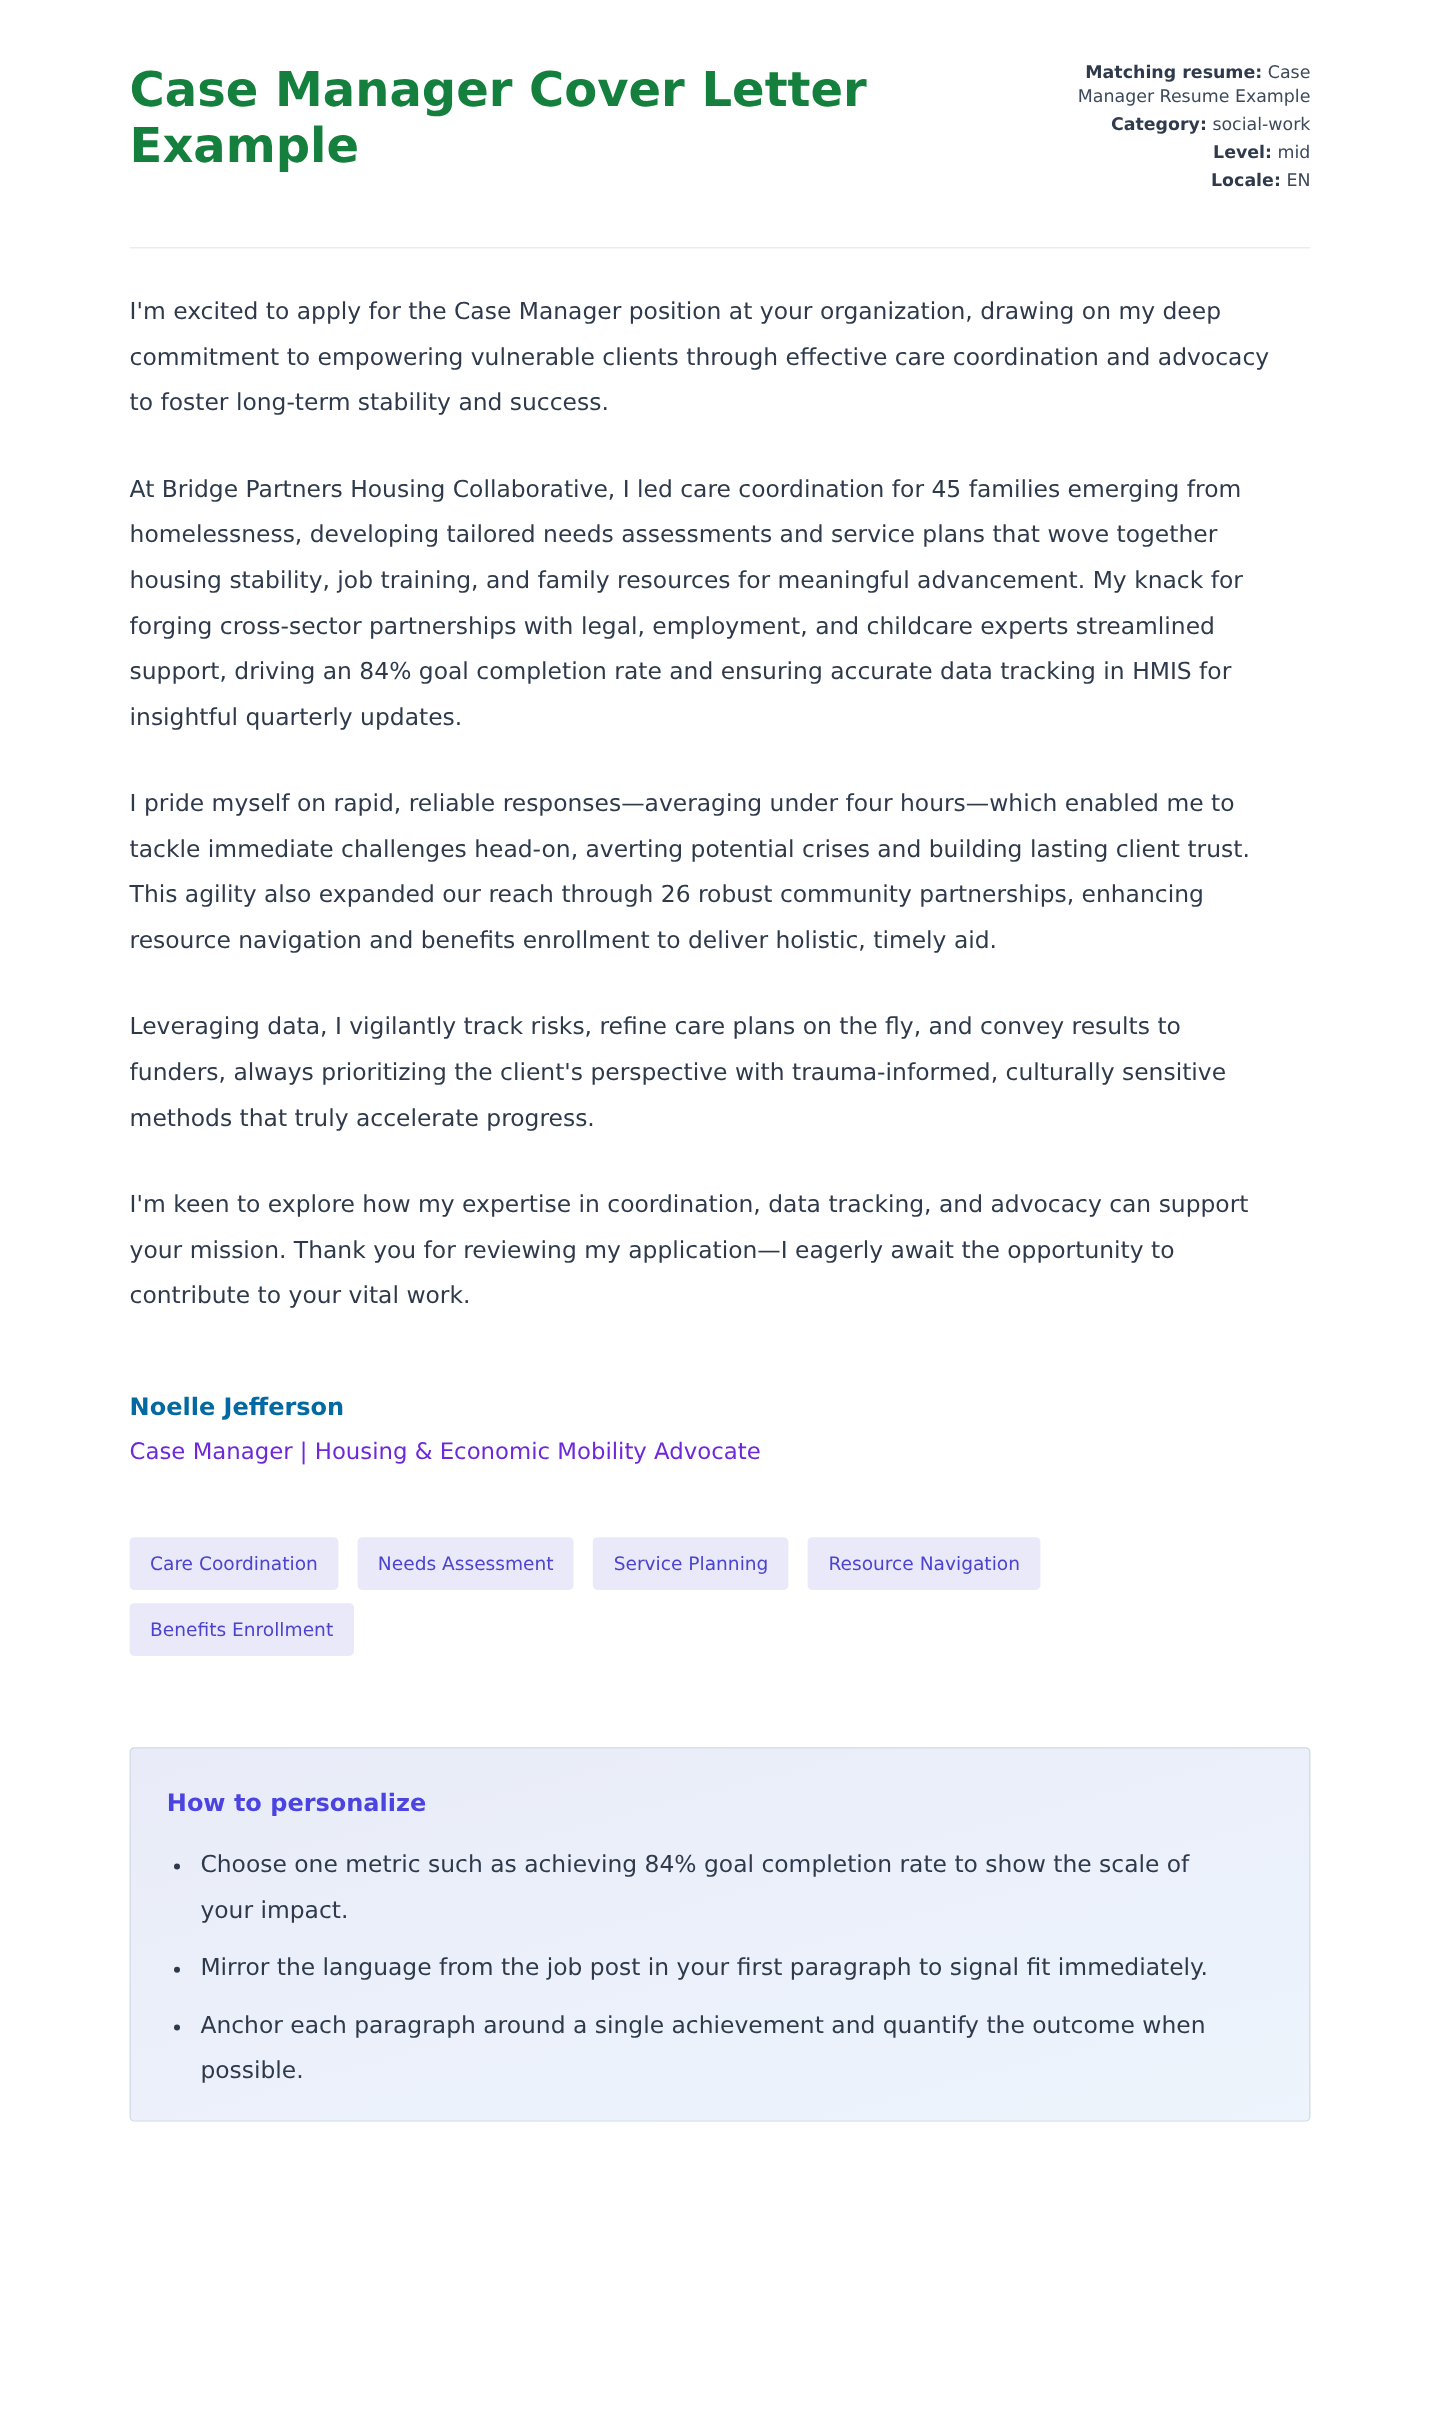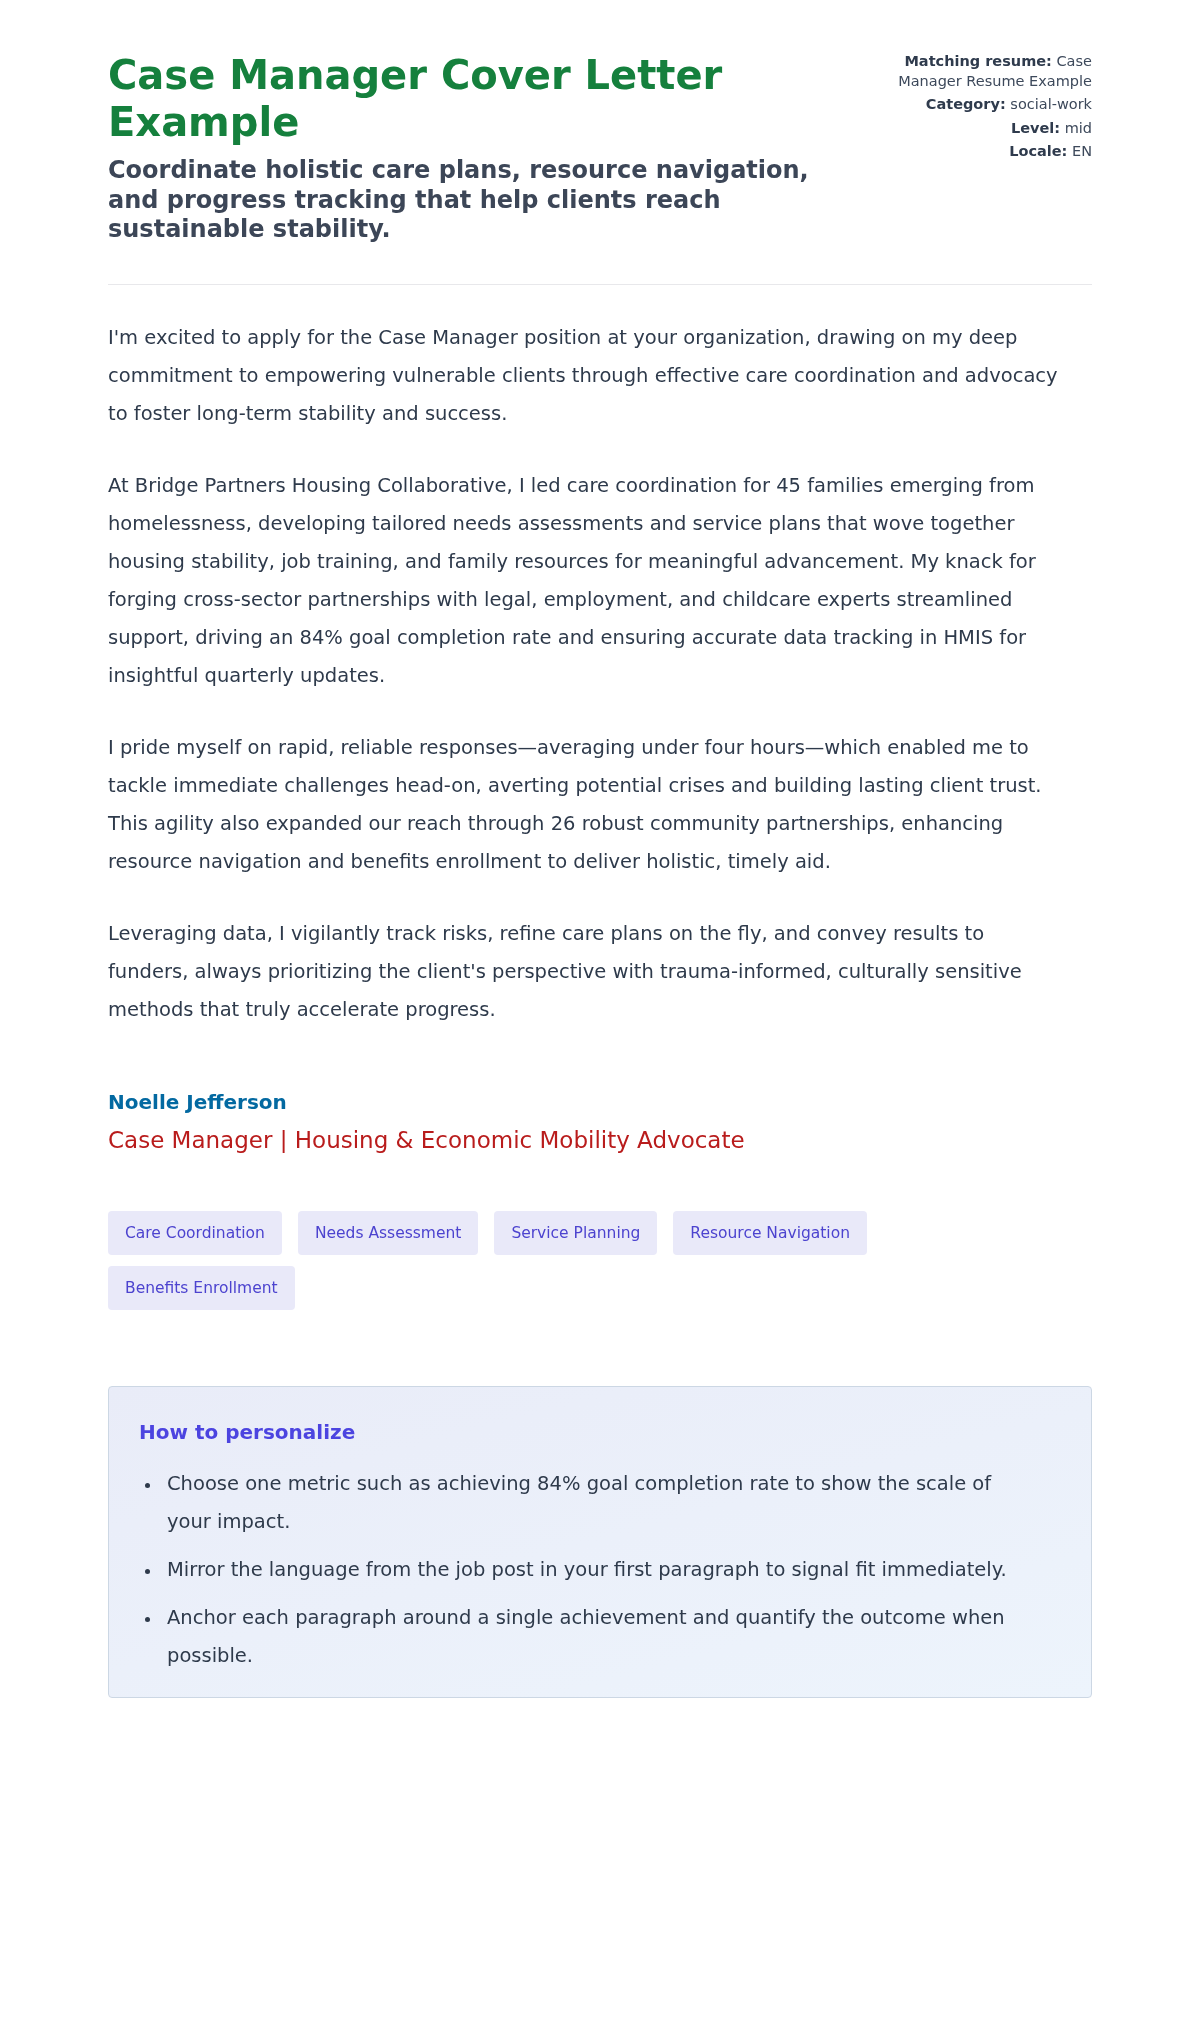--- a/index.html
+++ b/index.html
@@ -76,23 +76,23 @@
 
   .sig-name {
     margin: 58px 0 0;
     font-size: 20px;
     line-height: 30px;
     font-weight: 700;
     color: #0369a1;
   }
   .sig-role {
     margin: 8px 0 0;
-    font-size: 23px;
+    font-size: 19px;
     line-height: 30px;
-    color: #b91c1c;
+    color: #6d28d9;
   }
 
   
   .chips {
     margin-top: 56px;
     display: flex;
     flex-wrap: wrap;
     gap: 11px 16px;
     max-width: 900px;
   }
@@ -139,21 +139,20 @@
   .tips-list li:last-child { margin-bottom: 0; }
 </style>
 </head>
 <body>
 
 <div class="page">
 
   <header class="header">
     <div class="header-left">
       <h1 class="page-title">Case Manager Cover Letter Example</h1>
-      <p class="page-subtitle">Coordinate holistic care plans, resource navigation, and progress tracking that help clients reach sustainable stability.</p>
     </div>
     <aside class="meta">
       <div class="meta-item">
         <span class="meta-label">Matching resume:</span>
         <span class="meta-value">Case Manager Resume Example</span>
       </div>
       <div class="meta-item">
         <span class="meta-label">Category:</span>
         <span class="meta-value">social-work</span>
       </div>
@@ -169,20 +168,21 @@
   </header>
 
   <hr class="divider">
 
   <main>
 
     <p class="para">I'm excited to apply for the Case Manager position at your organization, drawing on my deep commitment to empowering vulnerable clients through effective care coordination and advocacy to foster long-term stability and success.</p>
     <p class="para">At Bridge Partners Housing Collaborative, I led care coordination for 45 families emerging from homelessness, developing tailored needs assessments and service plans that wove together housing stability, job training, and family resources for meaningful advancement. My knack for forging cross-sector partnerships with legal, employment, and childcare experts streamlined support, driving an 84% goal completion rate and ensuring accurate data tracking in HMIS for insightful quarterly updates.</p>
     <p class="para">I pride myself on rapid, reliable responses—averaging under four hours—which enabled me to tackle immediate challenges head-on, averting potential crises and building lasting client trust. This agility also expanded our reach through 26 robust community partnerships, enhancing resource navigation and benefits enrollment to deliver holistic, timely aid.</p>
     <p class="para">Leveraging data, I vigilantly track risks, refine care plans on the fly, and convey results to funders, always prioritizing the client's perspective with trauma-informed, culturally sensitive methods that truly accelerate progress.</p>
+    <p class="para">I'm keen to explore how my expertise in coordination, data tracking, and advocacy can support your mission. Thank you for reviewing my application—I eagerly await the opportunity to contribute to your vital work.</p>
 
     <p class="sig-name">Noelle Jefferson</p>
     <p class="sig-role">Case Manager | Housing &amp; Economic Mobility Advocate</p>
 
     <div class="chips">
       <span class="chip">Care Coordination</span>
       <span class="chip">Needs Assessment</span>
       <span class="chip">Service Planning</span>
       <span class="chip">Resource Navigation</span>
       <span class="chip">Benefits Enrollment</span>

